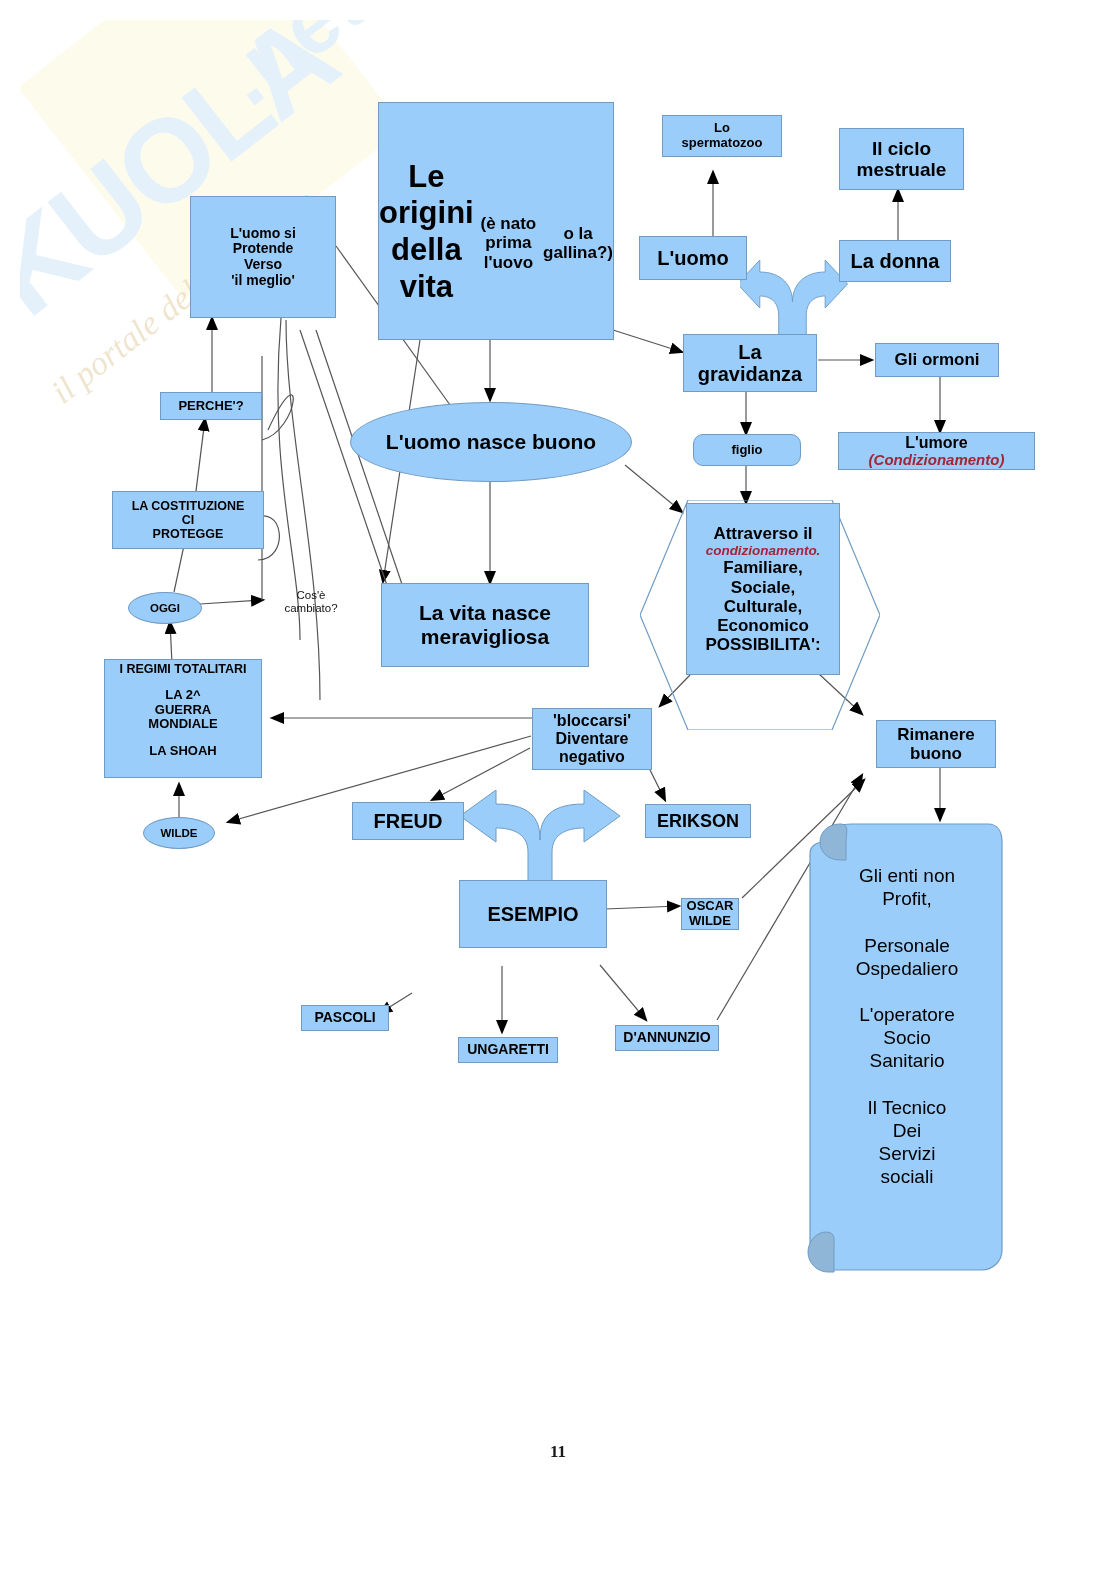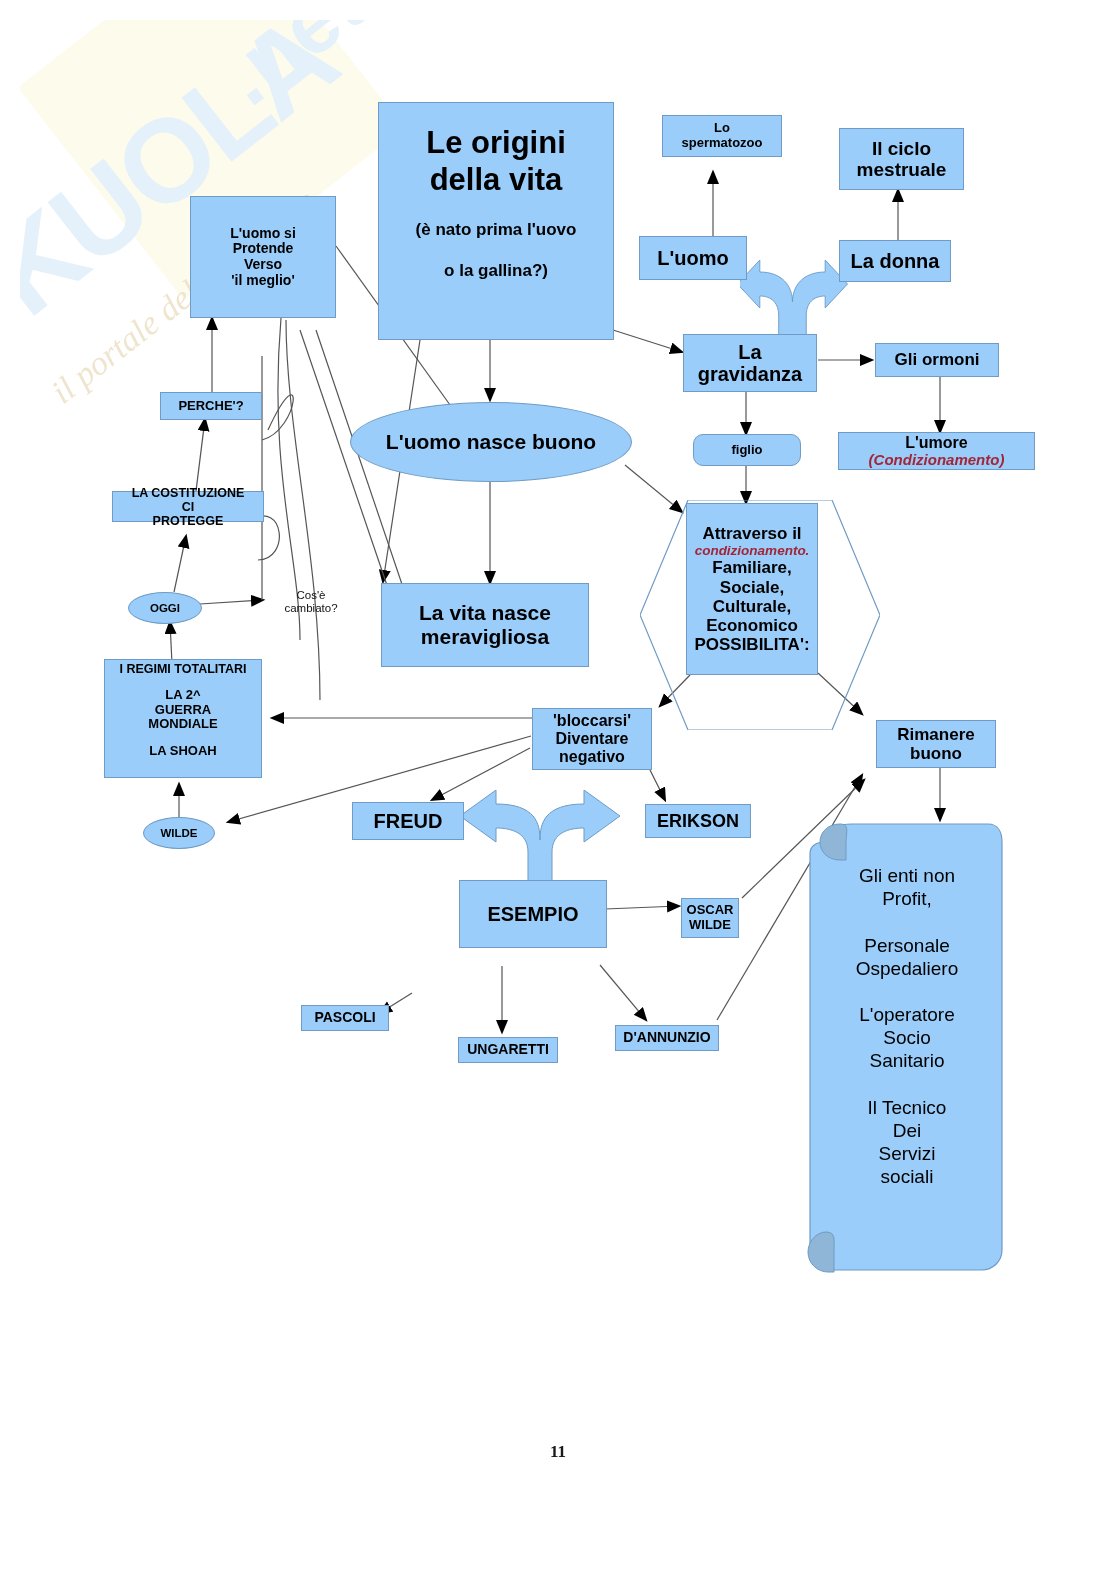--- a/index.html
+++ b/index.html
@@ -190,35 +190,35 @@
   <svg class="scroll-shape" style="left:806px;top:820px;width:200px;height:455px;" viewBox="0 0 200 455">
     <path d="M20,22 C20,8 34,4 46,4 L182,4 C192,4 196,12 196,22 L196,430
              C196,442 186,450 176,450 L22,450 C10,450 4,442 4,430 L4,34
              C4,26 10,22 20,22 Z" fill="#9ACDFA" stroke="#6F9BC4" stroke-width="1.2"></path>
     <path d="M34,4 C22,4 14,12 14,22 C14,32 22,40 34,40 L40,40 L40,24
              C40,12 44,4 34,4 Z" fill="#8FB6D6" stroke="#6F9BC4" stroke-width="1"></path>
     <path d="M20,412 C10,412 2,422 2,432 C2,444 12,452 22,452 L28,452
              L28,430 C28,420 30,412 20,412 Z" fill="#8FB6D6" stroke="#6F9BC4" stroke-width="1"></path>
   </svg>
 
-  <div class="node" style="left:378px;top:102px;width:236px;height:238px;flex-direction:column;justify-content:flex-start;padding-top:22px;">
+  <div class="node" style="left:378px;top:102px;width:236px;height:238px;justify-content:flex-start;padding-top:22px;">
     <div style="font-size:31px;line-height:1.18;">Le origini
 della vita</div>
     <div style="font-size:17px;margin-top:22px;">(è nato prima l'uovo</div>
     <div style="font-size:17px;margin-top:22px;">o la gallina?)</div>
   </div>
 
   <div class="node" style="left:190px;top:196px;width:146px;height:122px;font-size:14px;">L'uomo si
 Protende
 Verso
 'il meglio'</div>
 
   <div class="node" style="left:160px;top:392px;width:102px;height:28px;font-size:13px;">PERCHE'?</div>
 
-  <div class="node" style="left:112px;top:491px;width:152px;height:31px;font-size:12.5px;">LA COSTITUZIONE
+  <div class="node" style="left:112px;top:491px;width:152px;height:58px;font-size:12.5px;">LA COSTITUZIONE
 CI
 PROTEGGE</div>
 
   <div class="node ellipse" style="left:128px;top:592px;width:74px;height:32px;font-size:11.5px;">OGGI</div>
 
   <div class="node plain" style="left:268px;top:586px;width:86px;height:32px;font-size:11.5px;color:#111;">Cos'è
 cambiato?</div>
 
   <div class="node" style="left:104px;top:659px;width:158px;height:119px;font-size:13px;flex-direction:column;justify-content:flex-start;padding-top:2px;">
     <div style="font-size:12.5px;">I REGIMI TOTALITARI</div>
@@ -250,21 +250,21 @@
 
   <div class="node" style="left:875px;top:343px;width:124px;height:34px;font-size:17px;">Gli ormoni</div>
 
   <div class="node" style="left:693px;top:434px;width:108px;height:32px;font-size:13px;border-radius:10px;">figlio</div>
 
   <div class="node" style="left:838px;top:432px;width:197px;height:38px;flex-direction:column;">
     <div style="font-size:16px;">L'umore</div>
     <div class="red-ital" style="font-size:15px;text-align:right;">(Condizionamento)</div>
   </div>
 
-  <div class="node" style="left:686px;top:503px;width:132px;height:172px;flex-direction:column;justify-content:center;">
+  <div class="node" style="left:686px;top:503px;width:154px;height:172px;flex-direction:column;justify-content:center;">
     <div style="font-size:17px;">Attraverso il</div>
     <div class="red-ital" style="font-size:13.5px;">condizionamento.</div>
     <div style="font-size:17px;">Familiare,
 Sociale,
 Culturale,
 Economico
 POSSIBILITA':</div>
   </div>
 
   <div class="node" style="left:532px;top:708px;width:120px;height:62px;font-size:16px;">'bloccarsi'
@@ -273,21 +273,21 @@
 
   <div class="node" style="left:876px;top:720px;width:120px;height:48px;font-size:17px;">Rimanere
 buono</div>
 
   <div class="node" style="left:352px;top:802px;width:112px;height:38px;font-size:20px;">FREUD</div>
 
   <div class="node" style="left:645px;top:804px;width:106px;height:34px;font-size:18px;">ERIKSON</div>
 
   <div class="node" style="left:459px;top:880px;width:148px;height:68px;font-size:20px;">ESEMPIO</div>
 
-  <div class="node" style="left:681px;top:898px;width:58px;height:40px;font-size:13px;">OSCAR
+  <div class="node" style="left:681px;top:898px;width:58px;height:32px;font-size:13px;">OSCAR
 WILDE</div>
 
   <div class="node" style="left:301px;top:1005px;width:88px;height:26px;font-size:14px;">PASCOLI</div>
 
   <div class="node" style="left:458px;top:1037px;width:100px;height:26px;font-size:14px;">UNGARETTI</div>
 
   <div class="node" style="left:615px;top:1025px;width:104px;height:26px;font-size:14px;">D'ANNUNZIO</div>
 
   <div class="node plain" style="left:828px;top:850px;width:158px;height:400px;font-size:19px;line-height:1.22;align-items:flex-start;padding-top:14px;z-index:4;">Gli enti non
 Profit,

